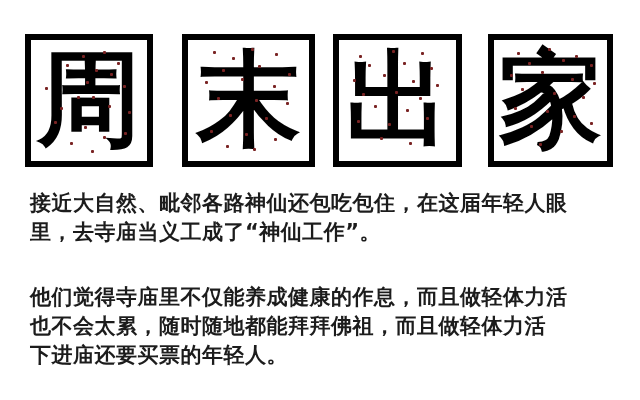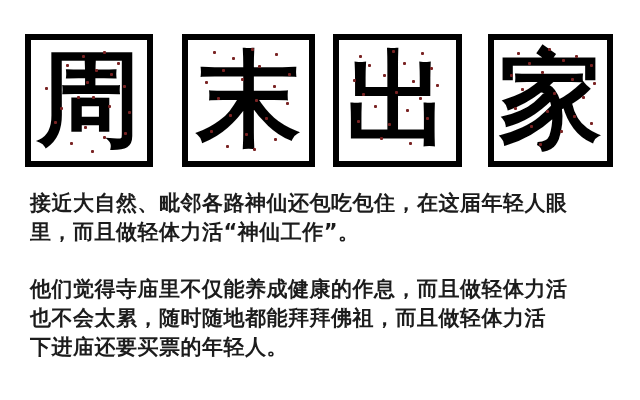--- a/index.html
+++ b/index.html
@@ -48,21 +48,21 @@
     position: absolute;
     left: 30px;
     top: 189px;
     width: 584px;
     color: #1c1c1c;
     font-size: 21px;
     font-weight: 700;
     letter-spacing: 0.5px;
   }
   .para { margin: 0; padding: 0; }
-  .para + .para { margin-top: 28px; }
+  .para + .para { margin-top: 36px; }
   .para .line {
     line-height: 29px;
     white-space: nowrap;
   }
 </style>
 </head>
 <body>
 
 <div>
 
@@ -157,21 +157,21 @@
         <span class="dot" style="left: 32%; top: 70%; background: rgb(122, 35, 35);"></span>
         <span class="dot" style="left: 58%; top: 74%; background: rgb(122, 35, 35);"></span>
         <span class="dot" style="left: 85%; top: 68%; background: rgb(122, 35, 35);"></span>
         <span class="dot" style="left: 40%; top: 85%; background: rgb(122, 35, 35);"></span>
       </div>
   </div>
 
   <div class="article">
     <div class="para">
         <div class="line">接近大自然、毗邻各路神仙还包吃包住，在这届年轻人眼</div>
-        <div class="line">里，而且做轻体力活“神仙工作”。</div>
+        <div class="line">里，去寺庙当义工成了“神仙工作”。</div>
       </div>
     <div class="para">
         <div class="line">他们觉得寺庙里不仅能养成健康的作息，而且做轻体力活</div>
         <div class="line">也不会太累，随时随地都能拜拜佛祖，而且做轻体力活</div>
         <div class="line">下进庙还要买票的年轻人。</div>
       </div>
   </div>
 
 </div>
 

